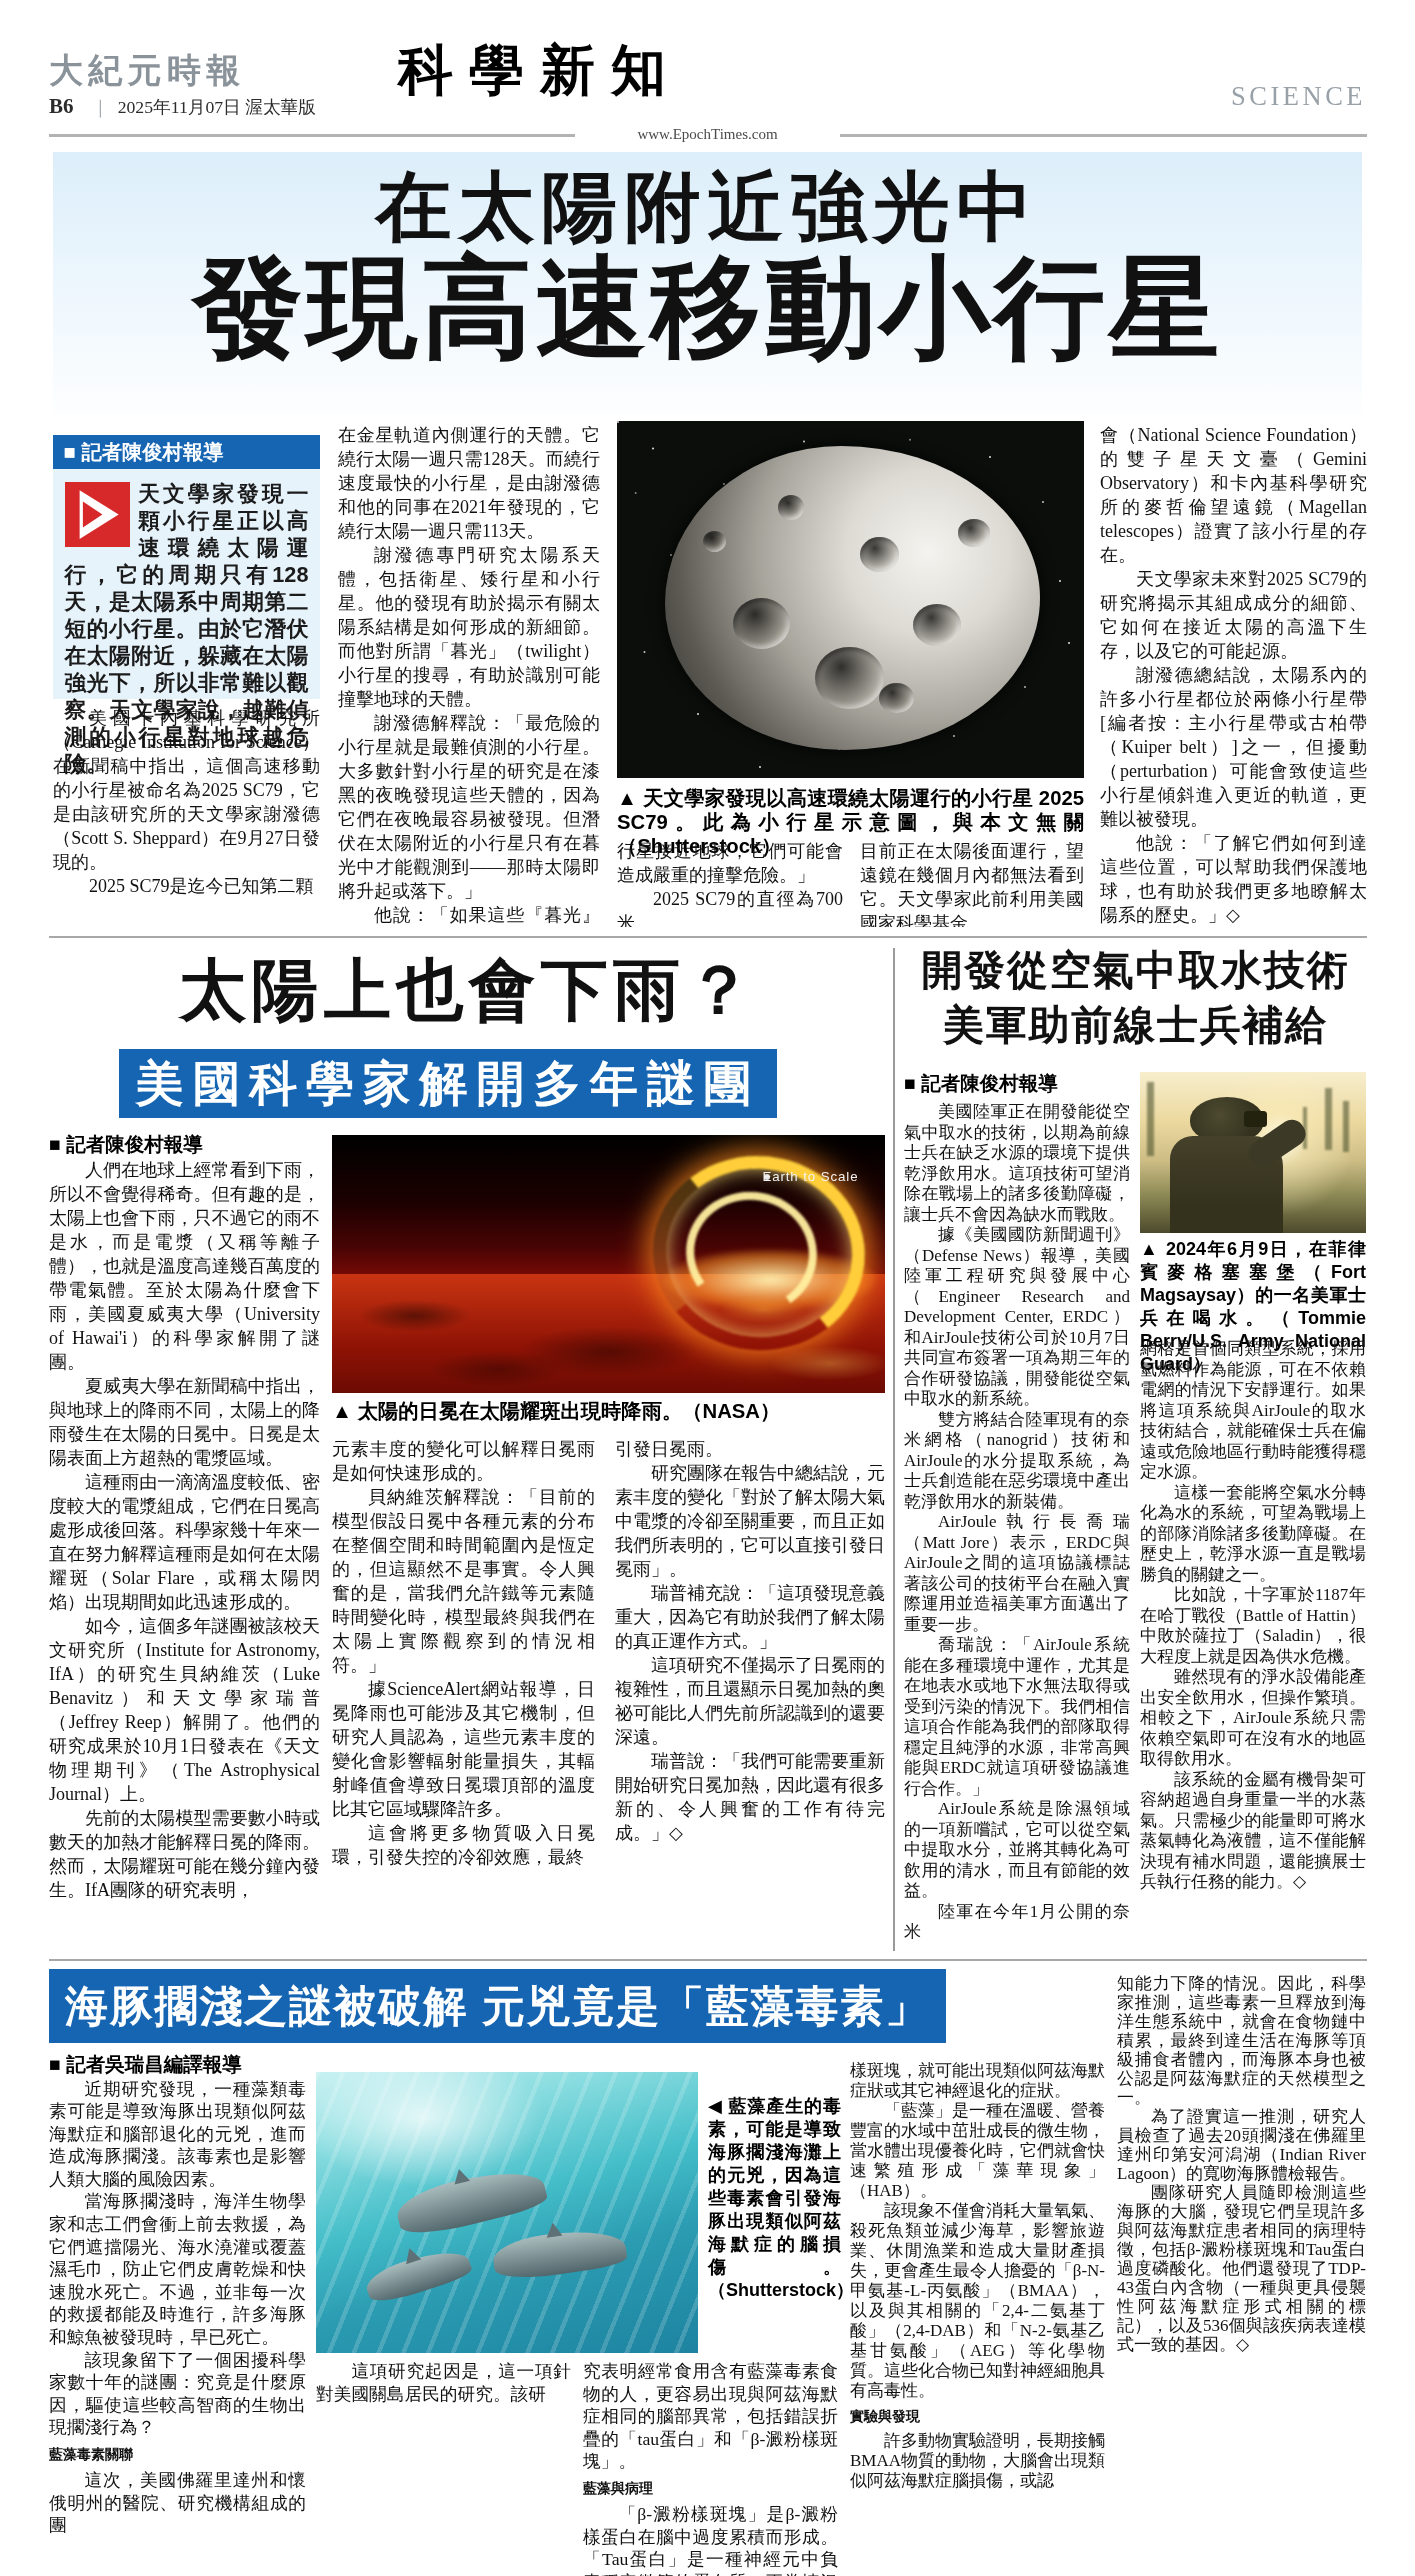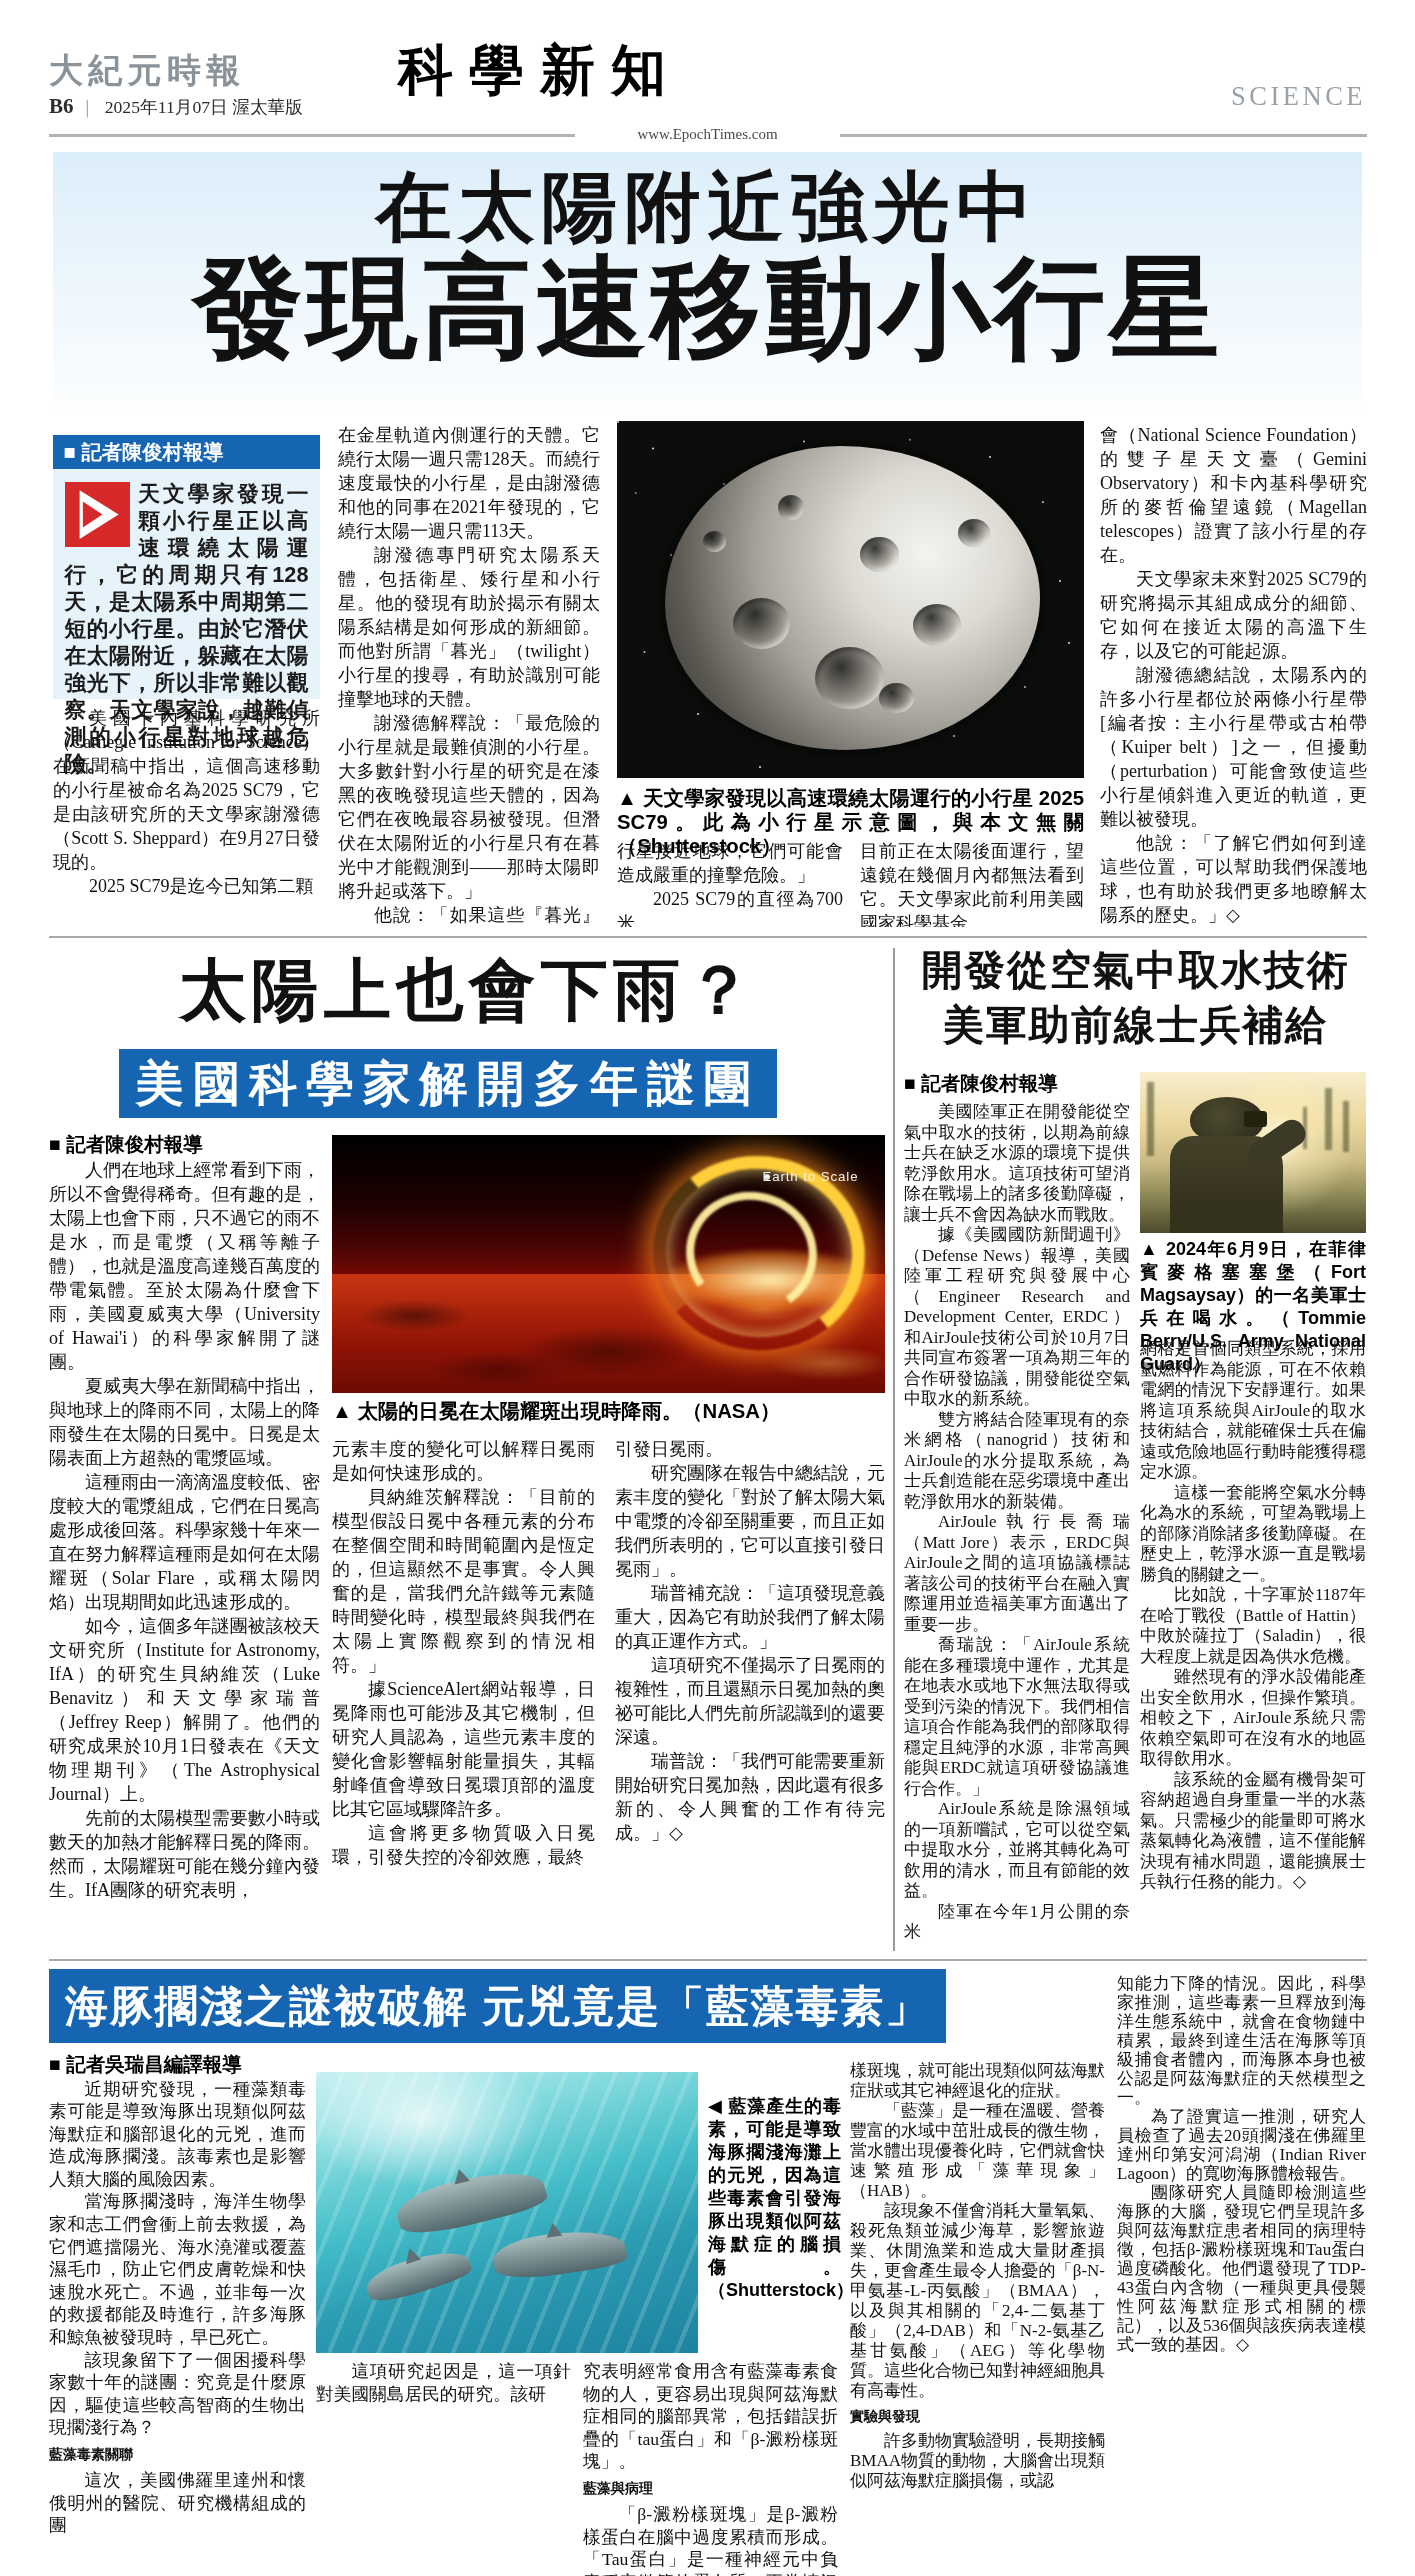--- a/index.html
+++ b/index.html
@@ -6,21 +6,21 @@
   .page{position:relative;width:1415px;height:2576px;background:#ffffff;overflow:hidden;
         font-family:"Liberation Serif","DejaVu Serif",serif;color:#111;}
   .abs{position:absolute;}
   .sans{font-family:"Liberation Sans","DejaVu Sans",sans-serif;}
   .serif{font-family:"Liberation Serif","DejaVu Serif",serif;}
 
   
   #masthead{left:49px;top:48px;width:230px;height:42px;font-size:34px;font-weight:bold;
             color:#8b939a;letter-spacing:5.3px;}
   #dateline{left:49px;top:94px;width:460px;height:25px;font-size:17.7px;color:#2c2c2c;}
-  #dateline .pageno{font-weight:bold;font-size:21px;margin-right:5px;}
+  #dateline .pageno{font-weight:bold;font-size:21px;margin-right:18px;}
   #dateline .sep{color:#9aa2a8;margin-right:8.8px;}
   #section-title{left:398px;top:34px;width:619px;height:78px;
                  font-size:55px;font-weight:900;letter-spacing:16px;color:#000;}
   #section-en{left:1101px;top:81px;width:265px;height:32px;text-align:right;font-size:26.5px;
               color:#99a1a8;letter-spacing:3.5px;}
   #header-rule{left:49px;top:134px;width:1318px;height:2.7px;background:#b3b3b3;}
   #website{left:575px;top:122px;width:265px;height:25px;text-align:center;background:#fff;
            font-size:15px;color:#4a4a4a;z-index:2;line-height:25px;}
 
   

